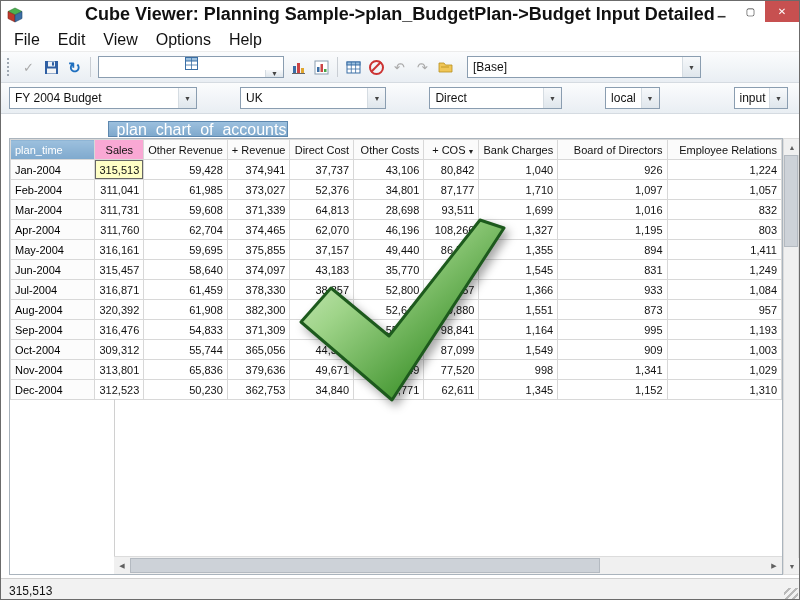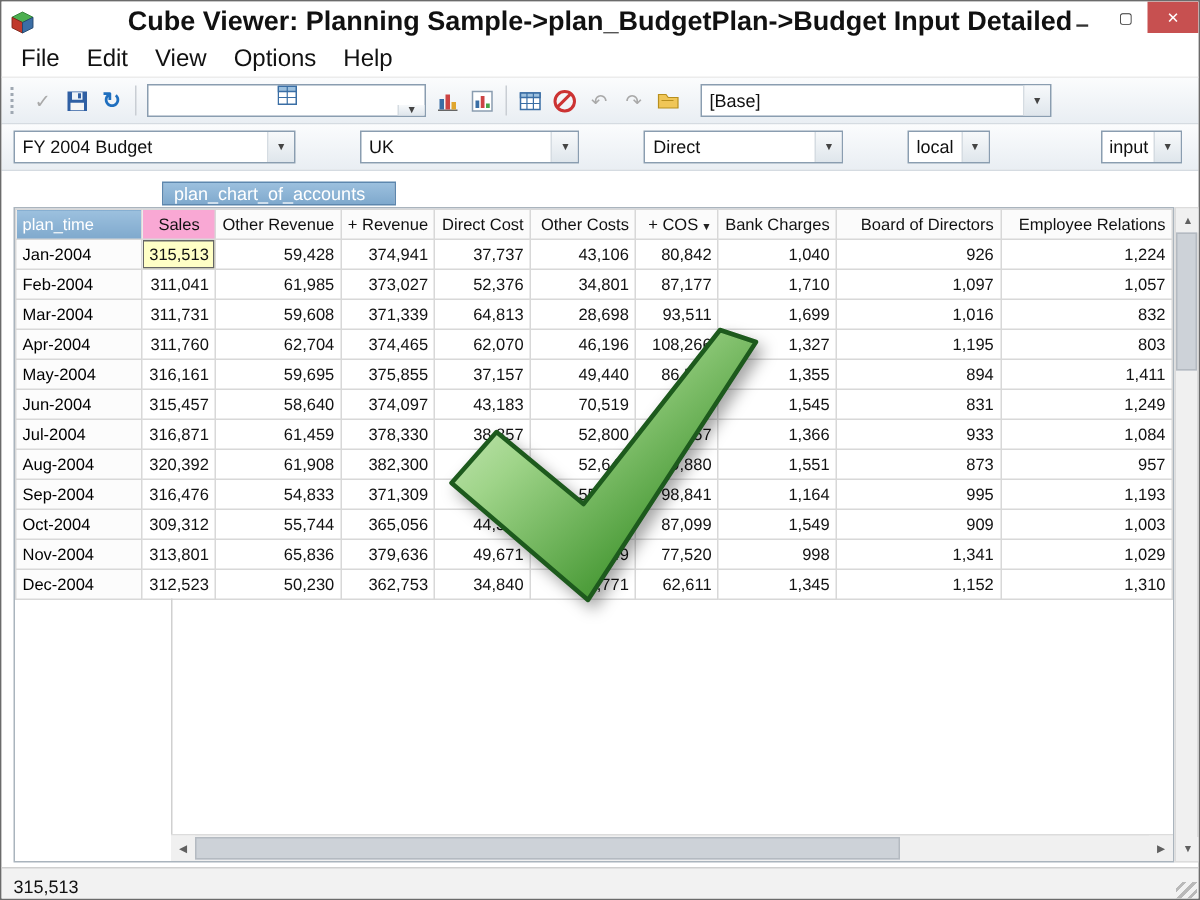--- a/index.html
+++ b/index.html
@@ -33,23 +33,23 @@
          font-size:12px;color:#111;padding-left:5px;box-sizing:border-box;}
   .combo .ctext{white-space:nowrap;overflow:hidden;}
   .combo .arrow{margin-left:auto;width:17px;height:100%;display:flex;align-items:center;justify-content:center;
          border-left:1px solid #d5dce2;background:linear-gradient(#f7f9fb,#dfe6ec);font-size:7px;color:#444;}
   .view-combo{width:186px;margin:0 3px;flex-direction:column;}
   .view-combo svg{margin-right:4px;flex:none;}
   .base-combo{width:234px;margin-left:10px;}
   .dim-combo{margin-right:7px;}
   
   .content{position:relative;height:464px;background:#fff;overflow:hidden;}
-  .col-dim-tab{position:absolute;left:107px;top:7px;width:156px;height:16px;
+  .col-dim-tab{position:absolute;left:107px;top:7px;width:180px;height:16px;
                background:linear-gradient(#9cc0de,#7fa9cd);border:1px solid #5d87ae;color:#fff;
-               font-size:12px;line-height:15px;padding-left:7px;box-sizing:border-box;}
+               font-size:16px;line-height:15px;padding-left:7px;box-sizing:border-box;text-align:center;}
   .grid-area{position:absolute;left:8px;top:24px;width:774px;height:437px;
              border:1px solid #aab4bd;background:#fff;overflow:hidden;box-sizing:border-box;}
   table.grid{border-collapse:collapse;table-layout:fixed;}
   table.grid td,table.grid th{box-sizing:border-box;height:20px;font-size:11px;font-weight:normal;
              border:1px solid #d8d8d8;padding:0 4px;white-space:nowrap;overflow:hidden;}
   th.dimh{background:linear-gradient(#9cc0de,#7fa9cd);border:1px solid #5d87ae;color:#fff;
           font-size:10px;text-align:left;}
   th.colh{background:#fbfbfb;border:1px solid #c9c9c9;text-align:right;color:#111;}
   th.colh.hl{background:#f9a8d4;text-align:center;}
   td.rowlab{background:#fcfcfc;text-align:left;color:#000;}
@@ -287,21 +287,21 @@
               <td class="num">1,355</td>
               <td class="num">894</td>
               <td class="num">1,411</td>
             </tr>
             <tr>
               <td class="rowlab">Jun-2004</td>
               <td class="num">315,457</td>
               <td class="num">58,640</td>
               <td class="num">374,097</td>
               <td class="num">43,183</td>
-              <td class="num">70,519</td>
+              <td class="num">35,770</td>
               <td class="num">86,907</td>
               <td class="num">1,545</td>
               <td class="num">831</td>
               <td class="num">1,249</td>
             </tr>
             <tr>
               <td class="rowlab">Jul-2004</td>
               <td class="num">316,871</td>
               <td class="num">61,459</td>
               <td class="num">378,330</td>

